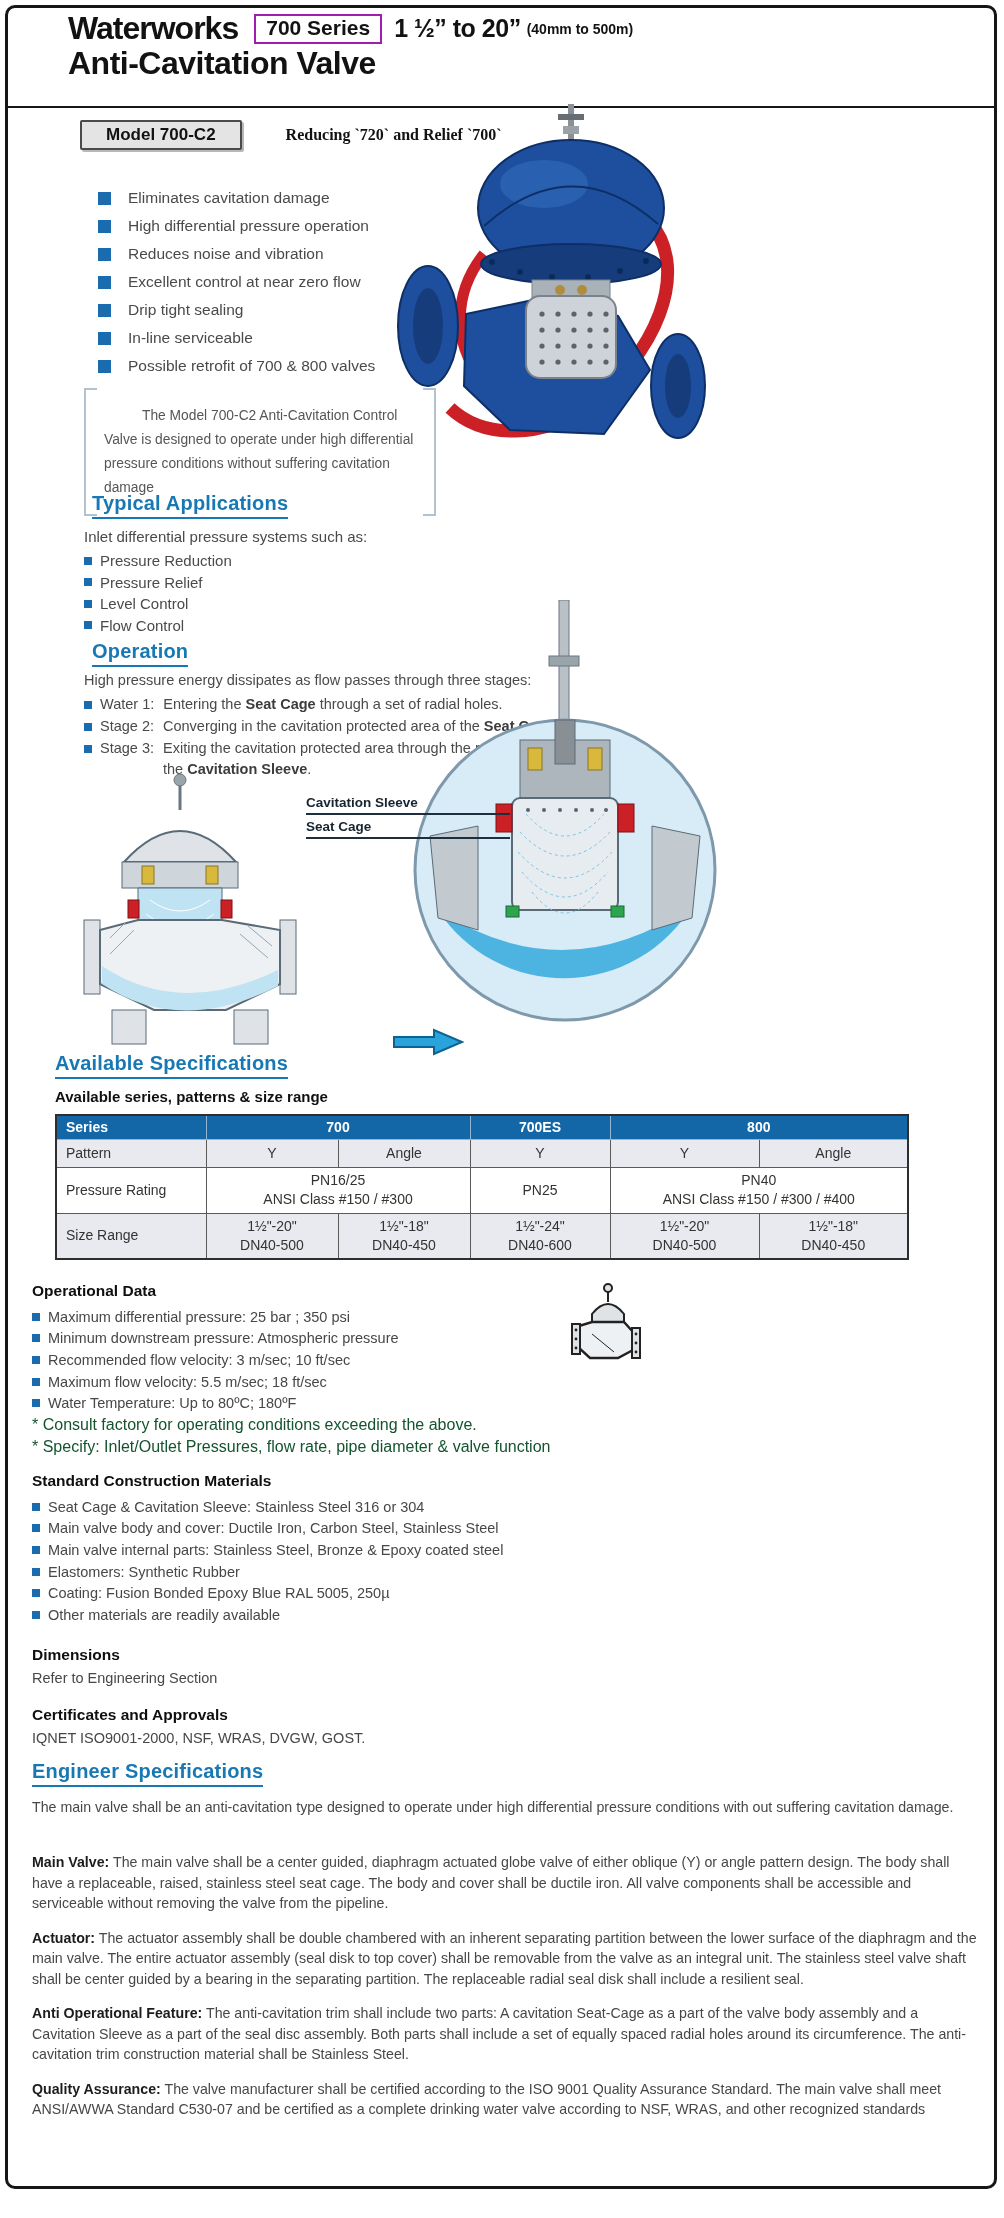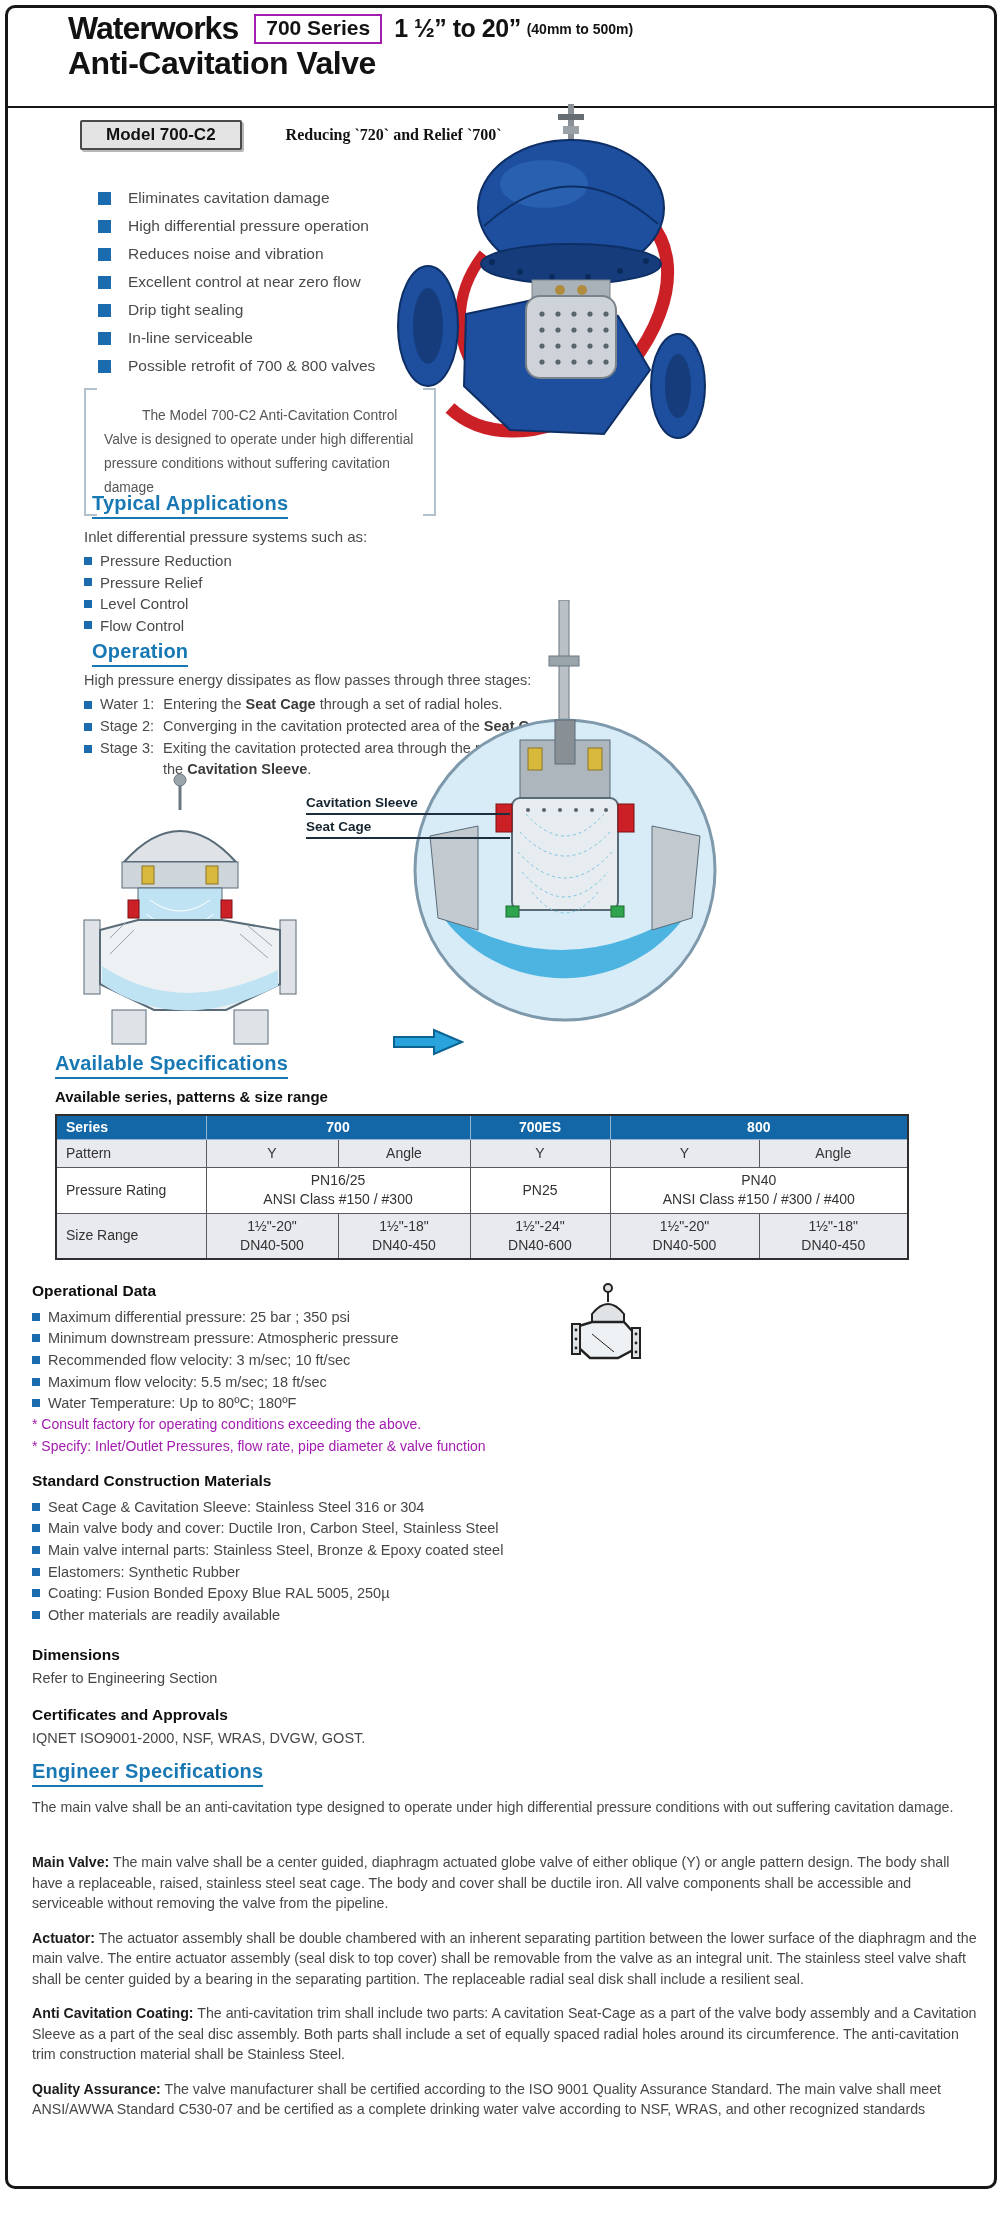--- a/index.html
+++ b/index.html
@@ -83,21 +83,21 @@
     border-color:#93b6d2;}
   table.spec .lbl{text-align:left;padding-left:9px;}
   table.spec .gray{background:var(--row-gray);}
   table.spec .h24{height:28px;}
   table.spec .h46{height:46px;line-height:19px;}
   
   .sec{position:absolute;left:32px;width:560px;}
   .sec h3{margin:0 0 6px 0;font-size:15.5px;font-weight:700;color:#0f0f0f;}
   .sec ul{list-style:none;margin:0;padding:0;}
   .sec li{display:flex;align-items:center;height:21.6px;font-size:14.5px;color:#474747;}
-  .sec .note{font-size:14px;color:#a21caf;line-height:21.6px;margin:0;}
+  .sec .note{font-size:16px;color:#14532d;line-height:21.6px;margin:0;}
   .sec .plain{font-size:14.5px;color:#474747;margin:2px 0 0 0;}
   .od{top:1282px;}
   .mat{top:1472px;}
   .dim{top:1646px;}
   .cert{top:1706px;}
   
   .eng-intro{position:absolute;left:32px;top:1797px;width:945px;font-size:14.2px;
     line-height:20.5px;color:#474747;margin:0;}
   .eng-paras{position:absolute;left:32px;top:1852px;width:950px;}
   .eng-paras p{margin:0 0 14px 0;font-size:14.2px;line-height:20.5px;color:#474747;}
@@ -480,15 +480,15 @@
 <div class="sec cert">
   <h3>Certificates and Approvals</h3>
   <p class="plain">IQNET ISO9001-2000, NSF, WRAS, DVGW, GOST.</p>
 </div>
 
 <div class="blue-h h-eng">Engineer Specifications</div>
 <p class="eng-intro">The main valve shall be an anti-cavitation type designed to operate under high differential pressure conditions with out suffering cavitation damage.</p>
 <div class="eng-paras">
   <p><b>Main Valve:</b> <span>The main valve shall be a center guided, diaphragm actuated globe valve of either oblique (Y) or angle pattern design. The body shall have a replaceable, raised, stainless steel seat cage. The body and cover shall be ductile iron. All valve components shall be accessible and serviceable without removing the valve from the pipeline.</span></p>
   <p><b>Actuator:</b> <span>The actuator assembly shall be double chambered with an inherent separating partition between the lower surface of the diaphragm and the main valve. The entire actuator assembly (seal disk to top cover) shall be removable from the valve as an integral unit. The stainless steel valve shaft shall be center guided by a bearing in the separating partition. The replaceable radial seal disk shall include a resilient seal.</span></p>
-  <p><b>Anti Cavitation Coating:</b> <span>The anti-cavitation trim shall include two parts: A cavitation Seat-Cage as a part of the valve body assembly and a Cavitation Sleeve as a part of the seal disc assembly. Both parts shall include a set of equally spaced radial holes around its circumference. The anti-cavitation trim construction material shall be Stainless Steel.</span></p>
+  <p><b>Anti Operational Feature:</b> <span>The anti-cavitation trim shall include two parts: A cavitation Seat-Cage as a part of the valve body assembly and a Cavitation Sleeve as a part of the seal disc assembly. Both parts shall include a set of equally spaced radial holes around its circumference. The anti-cavitation trim construction material shall be Stainless Steel.</span></p>
   <p><b>Quality Assurance:</b> <span>The valve manufacturer shall be certified according to the ISO 9001 Quality Assurance Standard. The main valve shall meet ANSI/AWWA Standard C530-07 and be certified as a complete drinking water valve according to NSF, WRAS, and other recognized standards</span></p>
 </div>
 
 </body></html>

